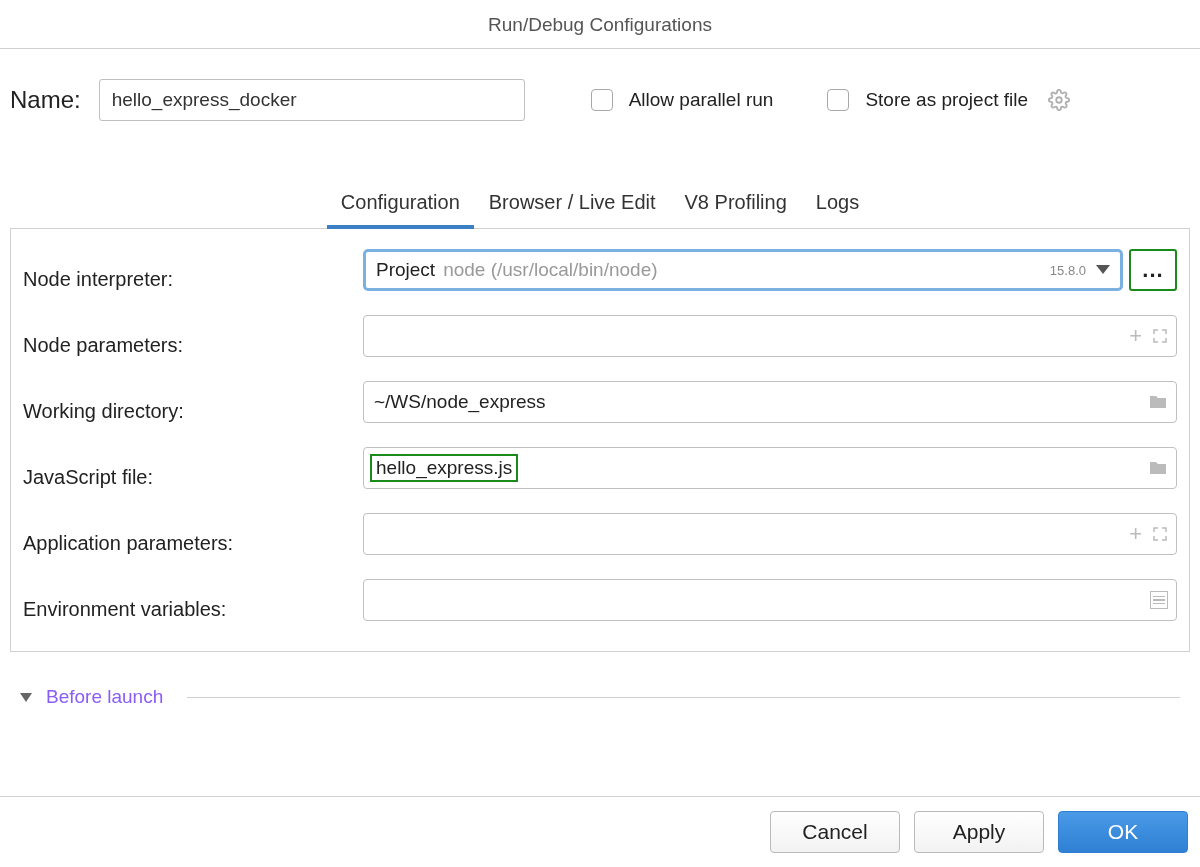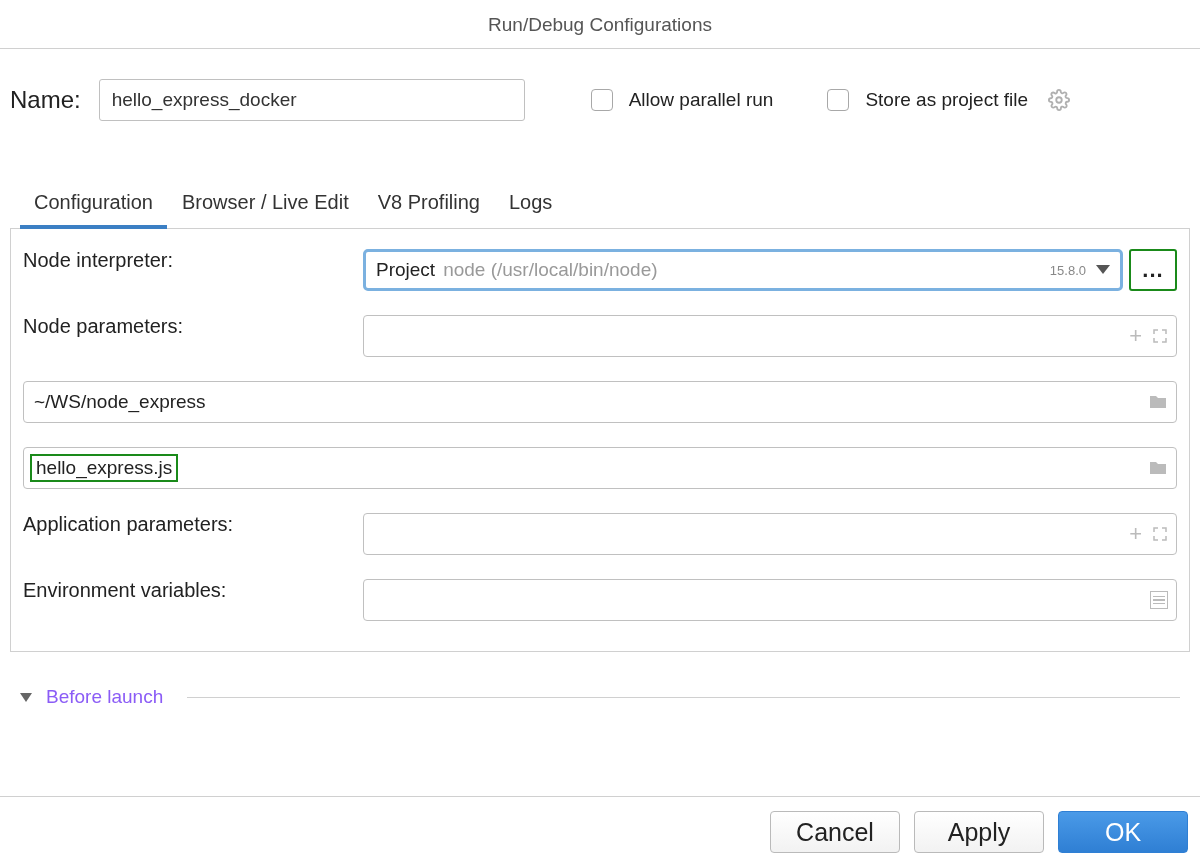--- a/index.html
+++ b/index.html
@@ -58,20 +58,21 @@
     color: #b0b0b0;
     font-size: 22px;
     margin-left: 4px;
   }
   .tabs {
     display: flex;
     margin: 60px 10px 0 10px;
     gap: 21px;
     border-bottom: 1px solid #d0d0d0;
     padding: 0 20px;
+    justify-content: center;
   }
   .tab {
     padding: 10px 4px 14px 4px;
     font-size: 20px;
     color: #333;
     cursor: pointer;
     position: relative;
   }
   .tab.active::after {
     content: '';
@@ -83,21 +84,21 @@
     background: #3b7fc4;
   }
   .panel {
     border: 1px solid #d0d0d0;
     border-top: none;
     margin: 0 10px;
     padding: 20px 12px 30px 12px;
   }
   .form-row {
     display: flex;
-    align-items: flex-start;
+    align-items: flex-end;
     margin-bottom: 24px;
   }
   .form-label {
     width: 340px;
     font-size: 20px;
     color: #222;
   }
   .form-field {
     flex: 1;
     position: relative;
@@ -208,21 +209,21 @@
     padding: 14px 12px;
     display: flex;
     justify-content: flex-end;
     gap: 14px;
     background: #fff;
   }
   .btn {
     min-width: 130px;
     height: 42px;
     border-radius: 4px;
-    font-size: 25px;
+    font-size: 21px;
     display: flex;
     align-items: center;
     justify-content: center;
     border: 1px solid #bababa;
     background: linear-gradient(#ffffff, #f2f2f2);
     cursor: pointer;
   }
   .btn.primary {
     background: linear-gradient(#4a9ae8, #2f7fd4);
     color: #fff;
@@ -293,35 +294,37 @@
             <svg width="16" height="16" viewBox="0 0 16 16" stroke="#bbb" stroke-width="1.5" fill="none">
                 <path d="M2 6 L2 2 L6 2 M10 2 L14 2 L14 6 M14 10 L14 14 L10 14 M6 14 L2 14 L2 10"></path>
               </svg>
           </span>
         </div>
       </div>
     </div>
   </div>
 
   <div class="form-row">
+    <div class="form-label">Working directory:</div>
     <div class="form-field">
       <div class="field-box">
         <span>~/WS/node_express</span>
         <div class="trail-icons">
           <span class="folder-icon">
             <svg width="20" height="16" viewBox="0 0 20 16" fill="#bbb">
                 <path d="M2 2 L8 2 L10 4 L18 4 L18 14 L2 14 Z"></path>
               </svg>
           </span>
         </div>
       </div>
     </div>
   </div>
 
   <div class="form-row">
+    <div class="form-label">JavaScript file:</div>
     <div class="form-field">
       <div class="field-box" style="padding-left:6px">
         <span class="green-highlight">hello_express.js</span>
         <div class="trail-icons">
           <span class="folder-icon">
             <svg width="20" height="16" viewBox="0 0 20 16" fill="#bbb">
                 <path d="M2 2 L8 2 L10 4 L18 4 L18 14 L2 14 Z"></path>
               </svg>
           </span>
         </div>

